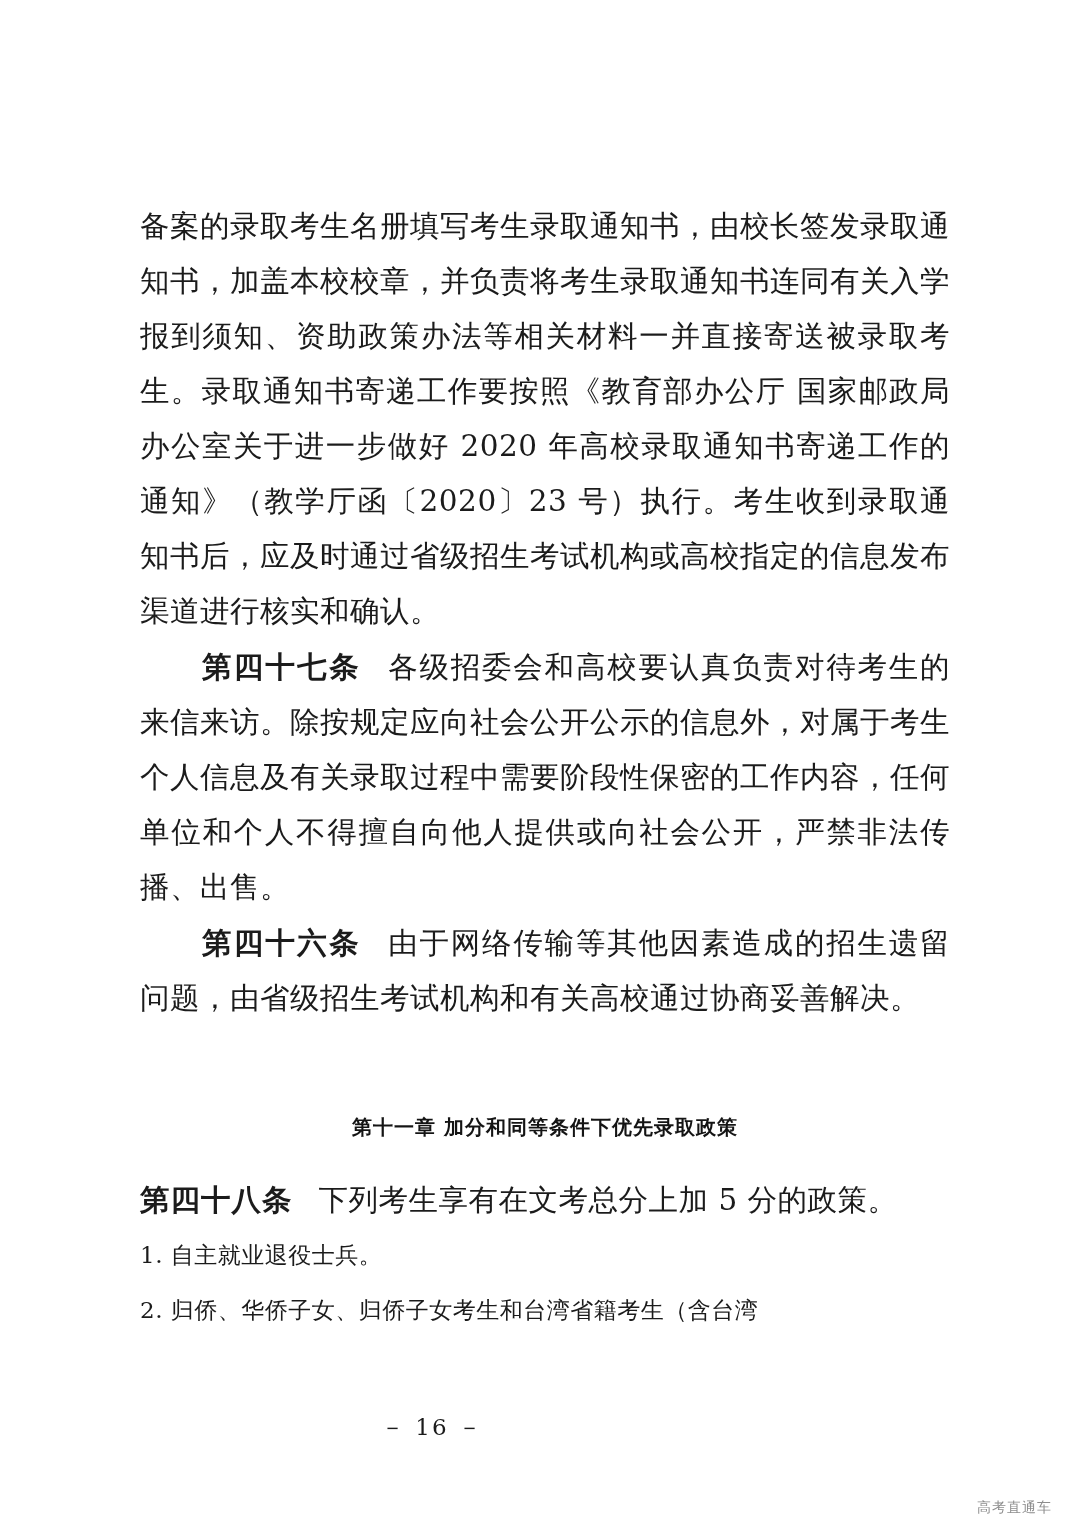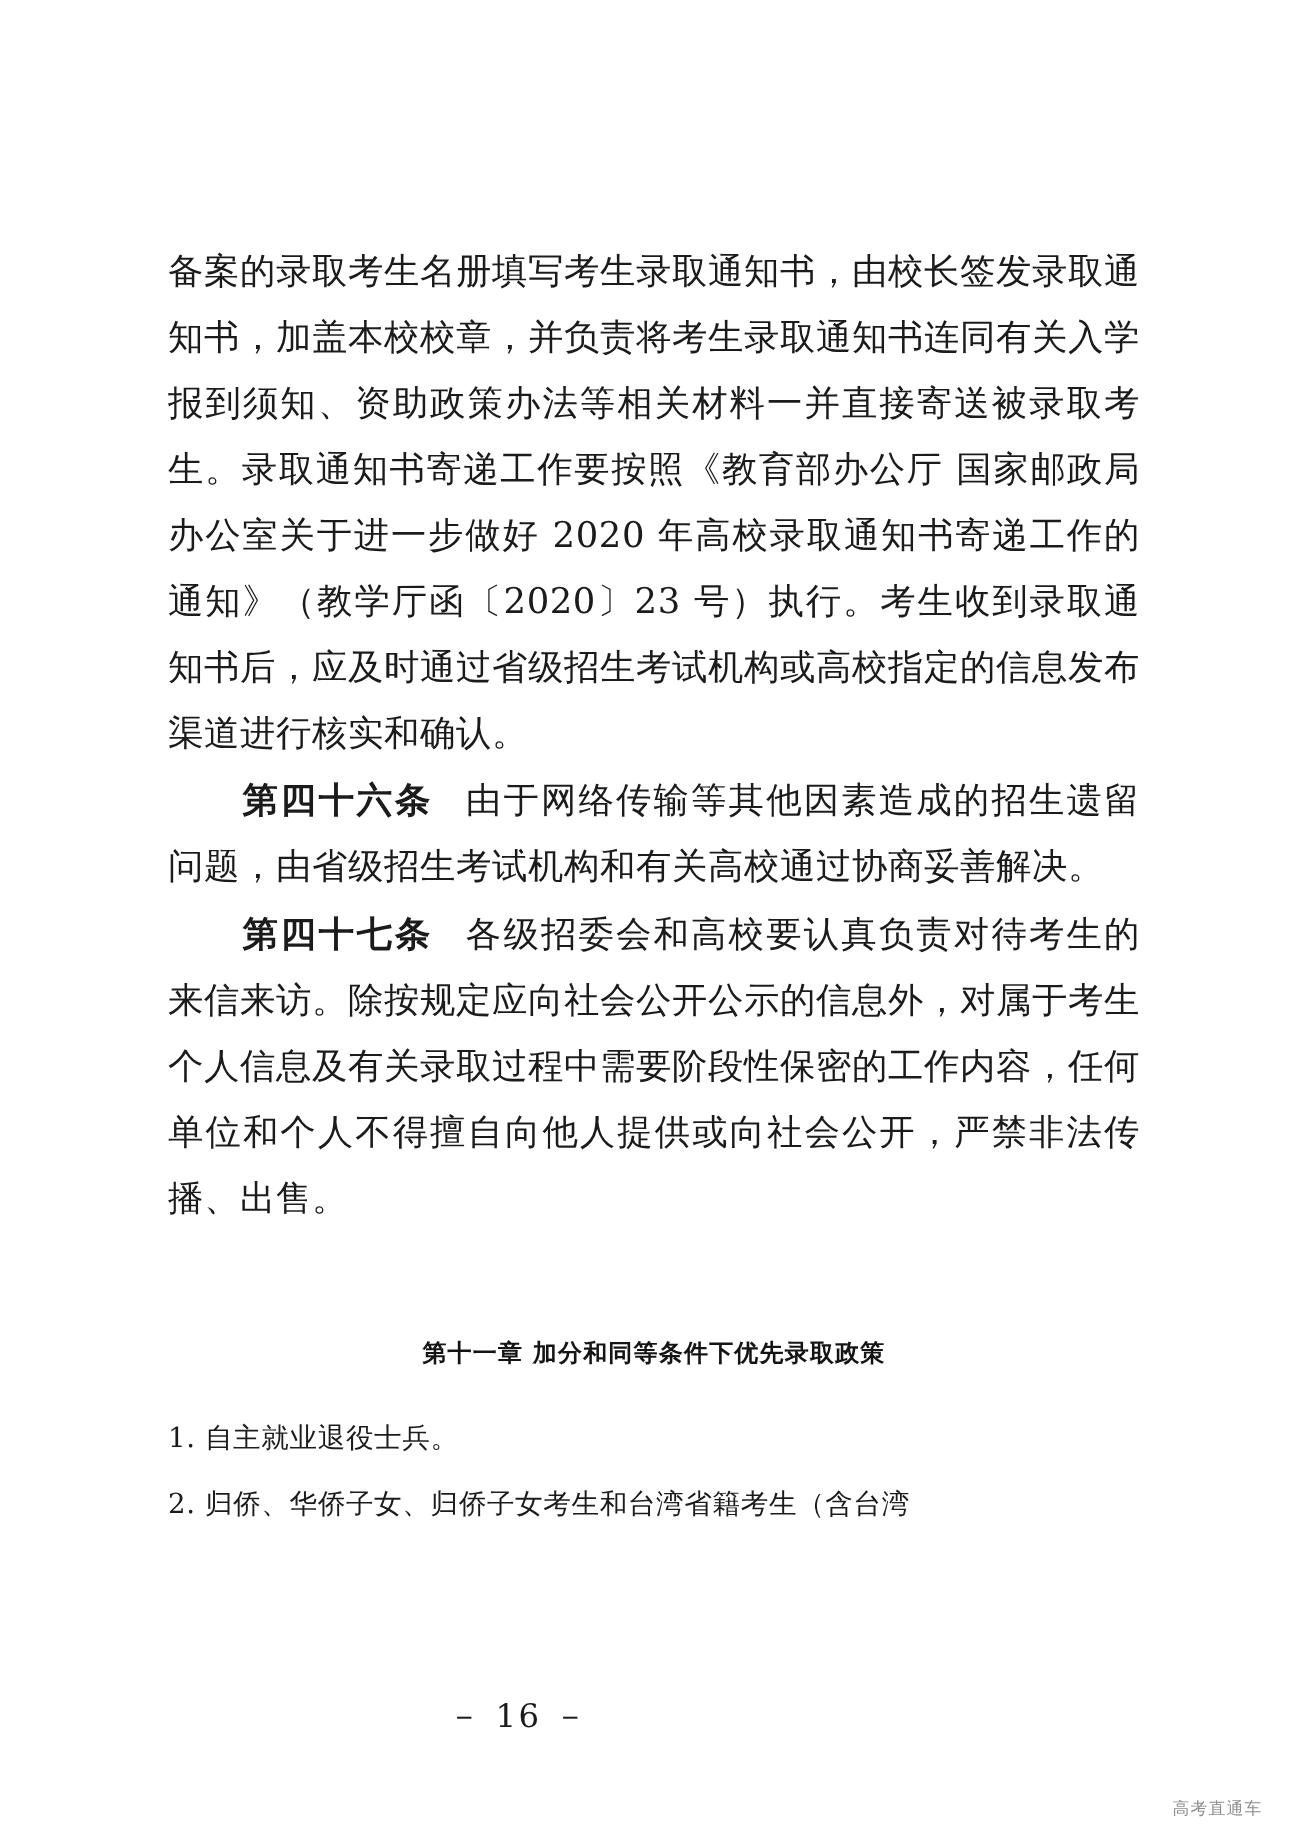--- a/index.html
+++ b/index.html
@@ -66,21 +66,21 @@
     line-height: 55px;
     letter-spacing: 0.5px;
     color: #1b1b1b;
   }
   .page-number {
     position: absolute;
     left: 0;
     top: 1398px;
     width: 864px;
     text-align: center;
-    font-size: 27px;
+    font-size: 23px;
     letter-spacing: 2px;
     color: #1b1b1b;
   }
   .watermark {
     position: absolute;
     right: 28px;
     bottom: 24px;
     font-size: 14px;
     color: #8d8d8d;
     font-family: "DejaVu Sans", "Liberation Sans", sans-serif;
@@ -91,29 +91,32 @@
 <body>
 
 <div class="page">
 
   <div class="content">
 
     <p class="para">备案的录取考生名册填写考生录取通知书，由校长签发录取通知书，加盖本校校章，并负责将考生录取通知书连同有关入学报到须知、资助政策办法等相关材料一并直接寄送被录取考生。录取通知书寄递工作要按照《教育部办公厅 国家邮政局办公室关于进一步做好 2020 年高校录取通知书寄递工作的通知》（教学厅函〔2020〕23 号）执行。考生收到录取通知书后，应及时通过省级招生考试机构或高校指定的信息发布渠道进行核实和确认。</p>
 
 
     <p class="para indent">
-      <span class="art-label">第四十六条</span><span class="art-gap"></span><span>由于网络传输等其他因素造成的招生遗留问题，由省级招生考试机构和有关高校通过协商妥善解决。</span>
+      <span class="art-label">第四十七条</span><span class="art-gap"></span><span>各级招委会和高校要认真负责对待考生的来信来访。除按规定应向社会公开公示的信息外，对属于考生个人信息及有关录取过程中需要阶段性保密的工作内容，任何单位和个人不得擅自向他人提供或向社会公开，严禁非法传播、出售。</span>
     </p>
 
     <p class="para indent">
-      <span class="art-label">第四十七条</span><span class="art-gap"></span><span>各级招委会和高校要认真负责对待考生的来信来访。除按规定应向社会公开公示的信息外，对属于考生个人信息及有关录取过程中需要阶段性保密的工作内容，任何单位和个人不得擅自向他人提供或向社会公开，严禁非法传播、出售。</span>
+      <span class="art-label">第四十六条</span><span class="art-gap"></span><span>由于网络传输等其他因素造成的招生遗留问题，由省级招生考试机构和有关高校通过协商妥善解决。</span>
     </p>
 
     <h2 class="chapter-title">第十一章   加分和同等条件下优先录取政策</h2>
 
+    <p class="para">
+      <span class="art-label">第四十八条</span><span class="art-gap"></span><span>下列考生享有在文考总分上加 5 分的政策。</span>
+    </p>
 
     <div class="list-line">1. 自主就业退役士兵。</div>
     <div class="list-line">2. 归侨、华侨子女、归侨子女考生和台湾省籍考生（含台湾</div>
 
   </div>
 
   <div class="page-number">－ 16 －</div>
 
   <div class="watermark">高考直通车</div>
 

